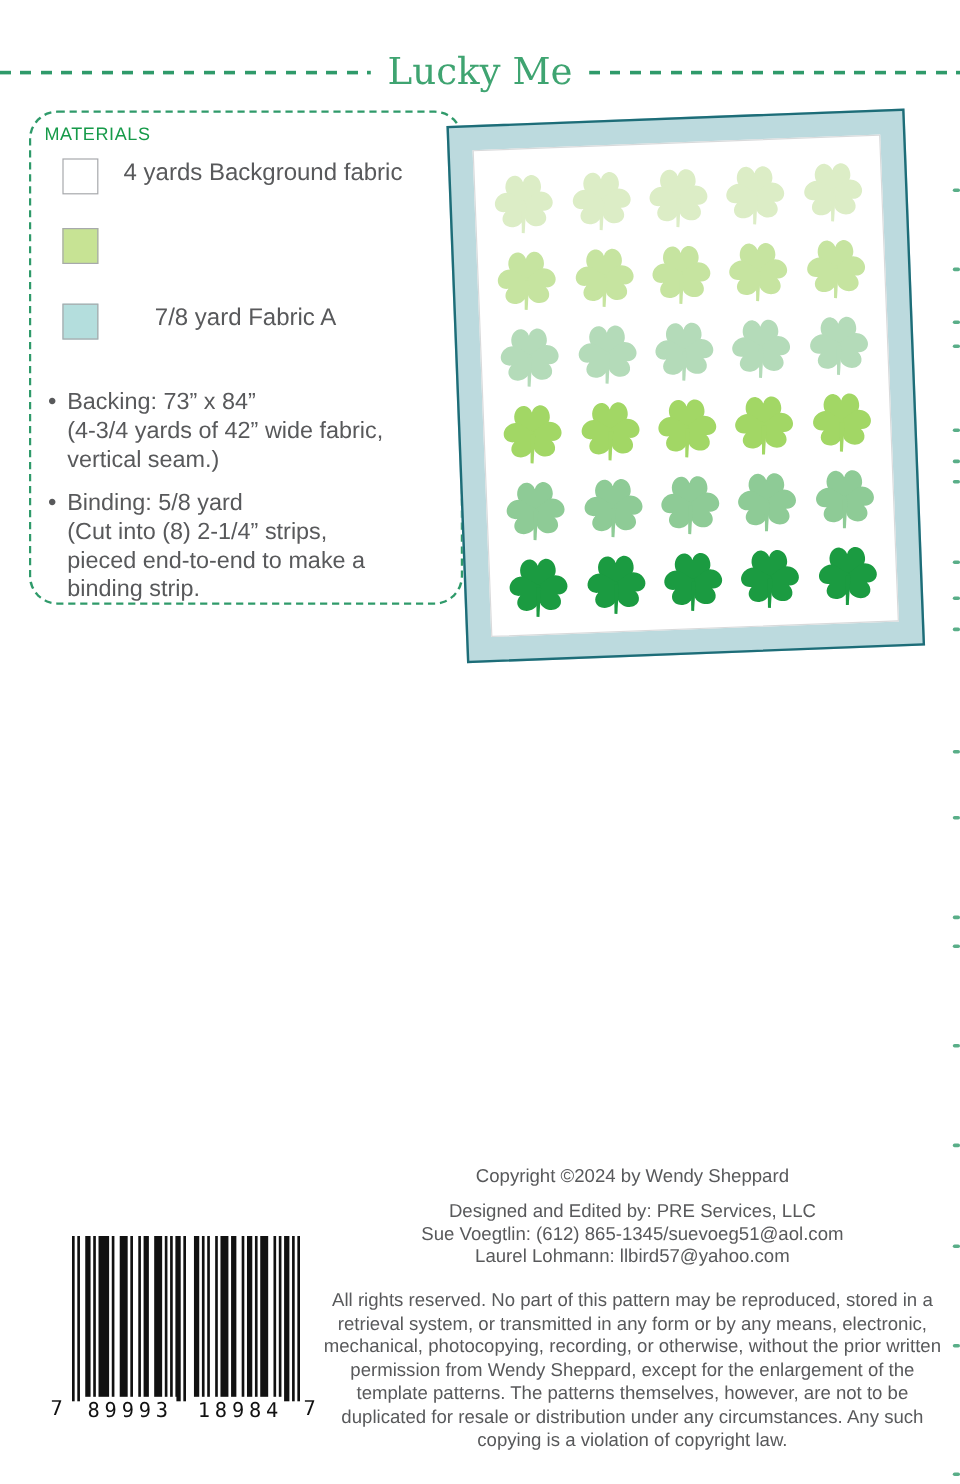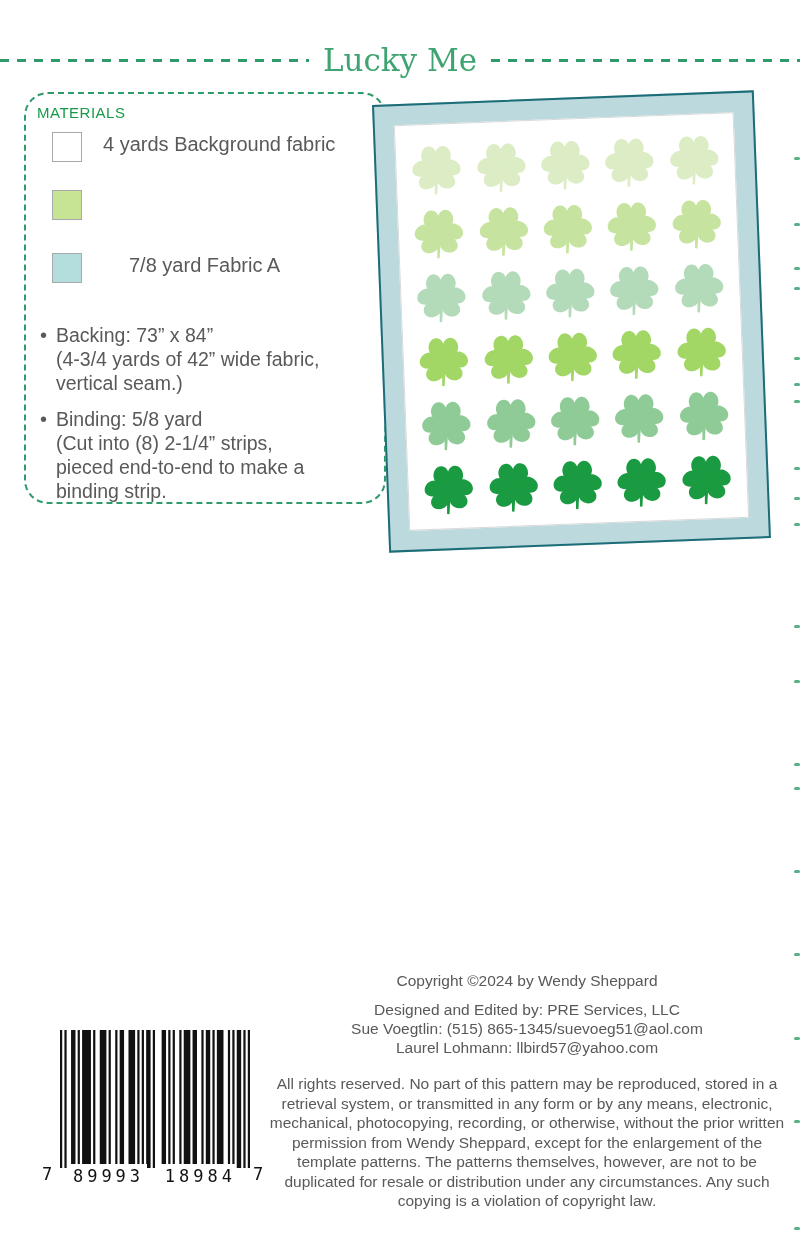--- a/index.html
+++ b/index.html
@@ -207,21 +207,21 @@
         <use href="#shamrock-shape" fill="#1b9b41"></use>
       </svg>
       <svg class="shamrock" viewBox="0 0 100 100">
         <use href="#shamrock-shape" fill="#1b9b41"></use>
       </svg>
     </div>
 </div>
 
 <div class="footer-block copyright">Copyright ©2024 by Wendy Sheppard</div>
 <div class="footer-block credits">Designed and Edited by: PRE Services, LLC
-Sue Voegtlin: (515) 865-1345/suevoeg51@aol.com
+Sue Voegtlin: (612) 865-1345/suevoeg51@aol.com
 Laurel Lohmann: llbird57@yahoo.com</div>
 <div class="footer-block legal">All rights reserved. No part of this pattern may be reproduced, stored in a retrieval system, or transmitted in any form or by any means, electronic, mechanical, photocopying, recording, or otherwise, without the prior written permission from Wendy Sheppard, except for the enlargement of the template patterns. The patterns themselves, however, are not to be duplicated for resale or distribution under any circumstances. Any such copying is a violation of copyright law.</div>
 
 <div class="barcode">
   <svg class="bars" id="barcode-bars" preserveAspectRatio="none" viewBox="0 0 86 100">
       <rect x="0" y="0" width="1" height="100" fill="#111"></rect>
       <rect x="2" y="0" width="1" height="100" fill="#111"></rect>
       <rect x="5" y="0" width="2" height="100" fill="#111"></rect>
       <rect x="8" y="0" width="1" height="100" fill="#111"></rect>
       <rect x="10" y="0" width="4" height="100" fill="#111"></rect>

